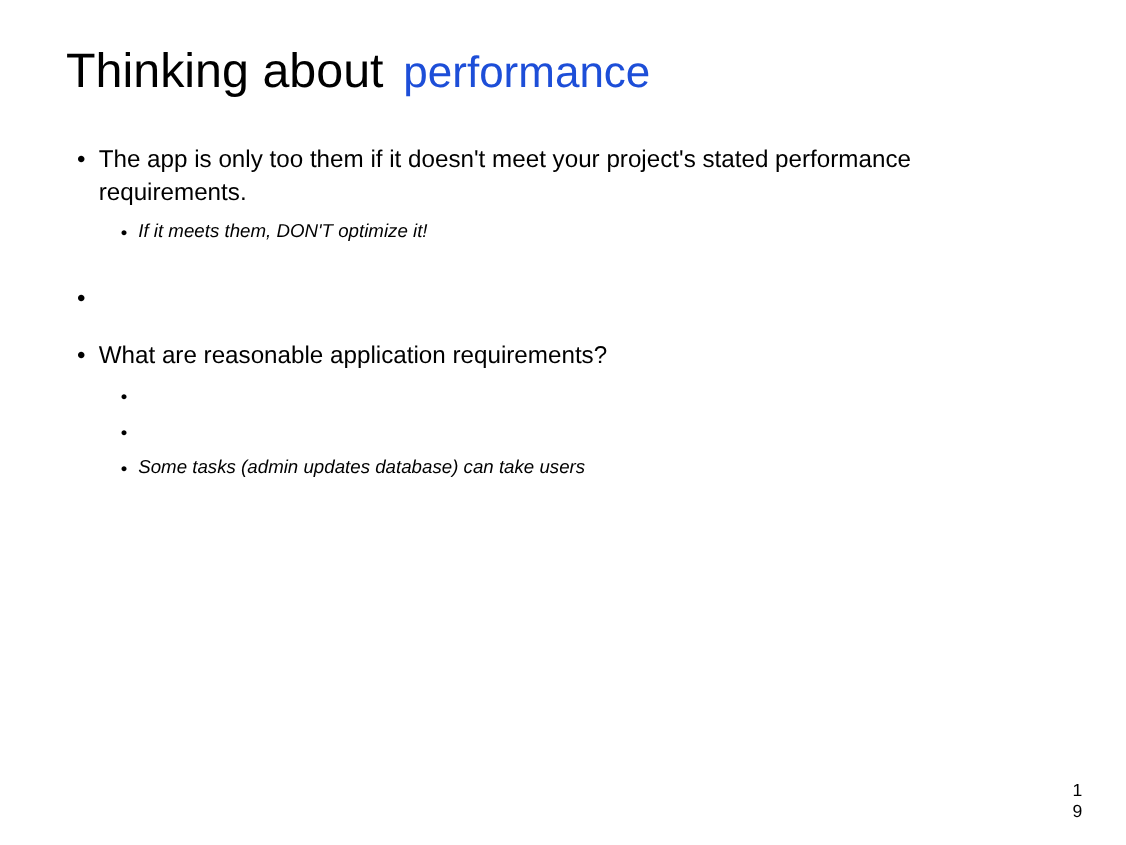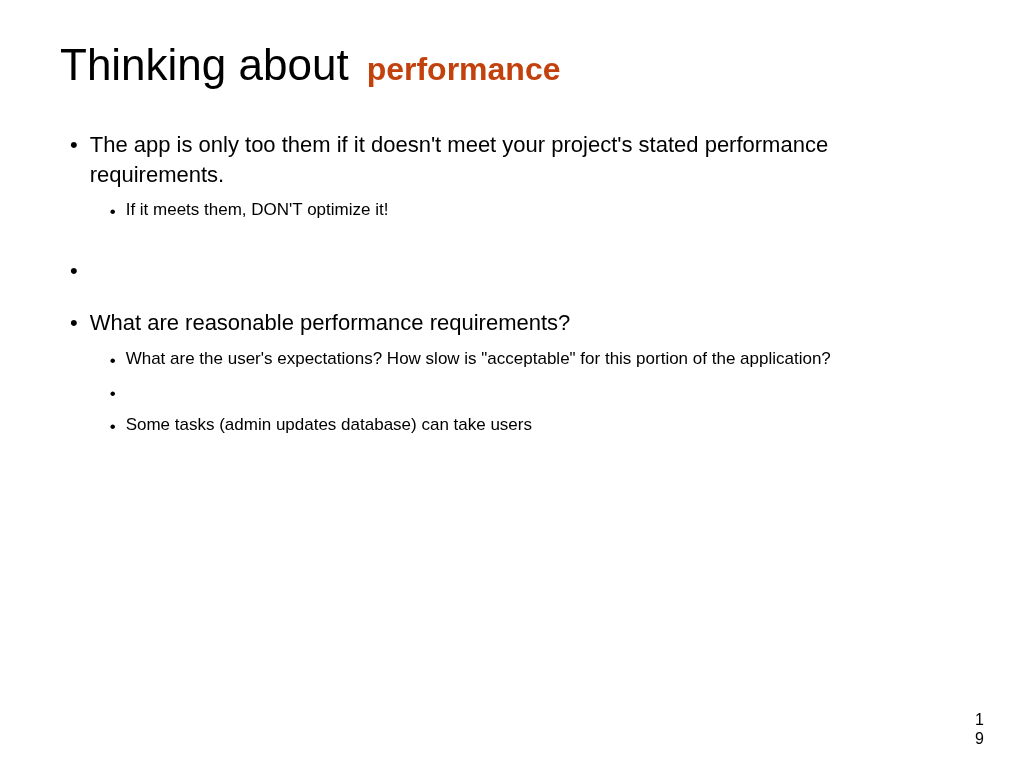--- a/index.html
+++ b/index.html
@@ -32,23 +32,23 @@
     }
 
     .title-thinking {
       font-size: 44px;
       font-weight: normal;
       color: #000000;
       margin-right: 18px;
     }
 
     .title-performance {
-      font-size: 32px;
-      font-weight: bold;
-      color: #c2410c;
+      font-size: 40px;
+      font-weight: normal;
+      color: #1d4ed8;
     }
 
     .content-area {
       padding-left: 10px;
     }
 
     .bullet-level1 {
       display: flex;
       align-items: flex-start;
       margin-bottom: 24px;
@@ -82,20 +82,21 @@
       font-size: 17px;
       margin-right: 10px;
       margin-top: 2px;
       flex-shrink: 0;
     }
 
     .bullet-level2 .bullet-text {
       font-size: 17px;
       line-height: 1.35;
       color: #000000;
+      font-style: italic;
     }
 
     .page-number {
       position: absolute;
       bottom: 20px;
       right: 40px;
       font-size: 16px;
       color: #000000;
       text-align: right;
       line-height: 1.2;
@@ -126,25 +127,24 @@
       </div>
     </div>
 
     <div class="bullet-level1">
       <span class="bullet-marker">•</span>
     </div>
 
     <div class="bullet-level1">
       <span class="bullet-marker">•</span>
       <div class="bullet-text">
-        <span>What are reasonable performance requirements?</span>
+        <span>What are reasonable application requirements?</span>
         <div class="sub-bullets">
           <div class="bullet-level2">
             <span class="bullet-marker">•</span>
-            <span class="bullet-text">What are the user's expectations?        How slow is "acceptable"  for this portion of the application?</span>
           </div>
           <div class="bullet-level2">
             <span class="bullet-marker">•</span>
           </div>
           <div class="bullet-level2">
             <span class="bullet-marker">•</span>
             <span class="bullet-text">Some tasks (admin updates database) can take users</span>
           </div>
         </div>
       </div>

